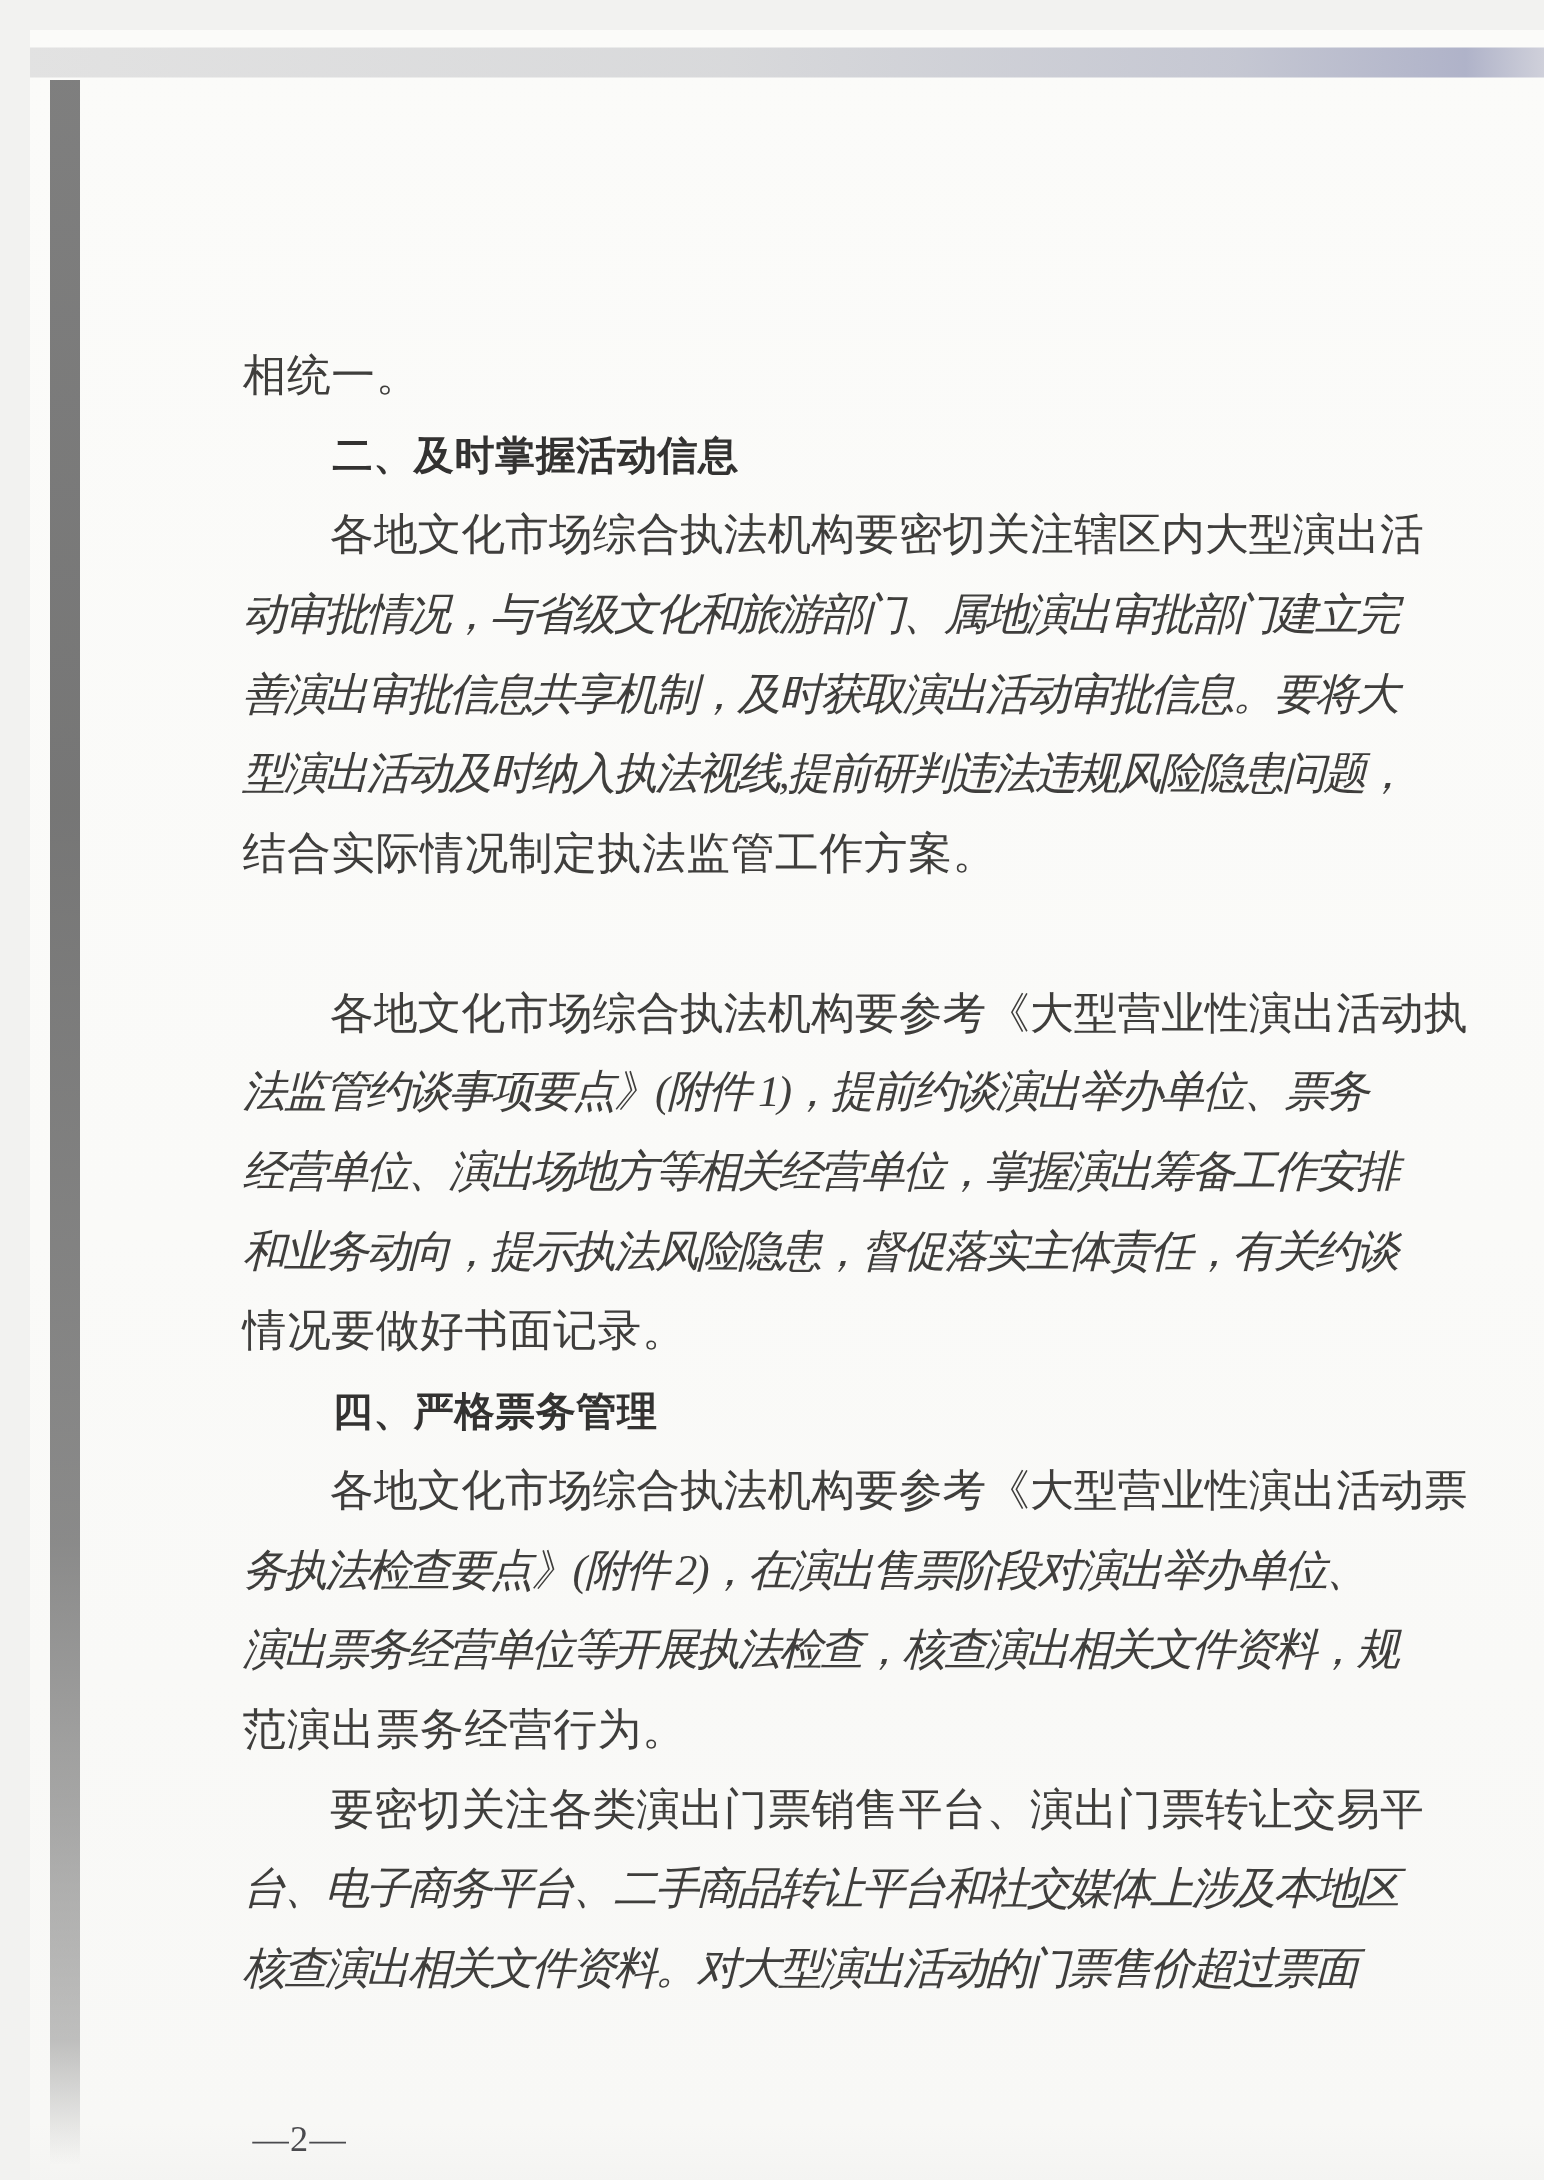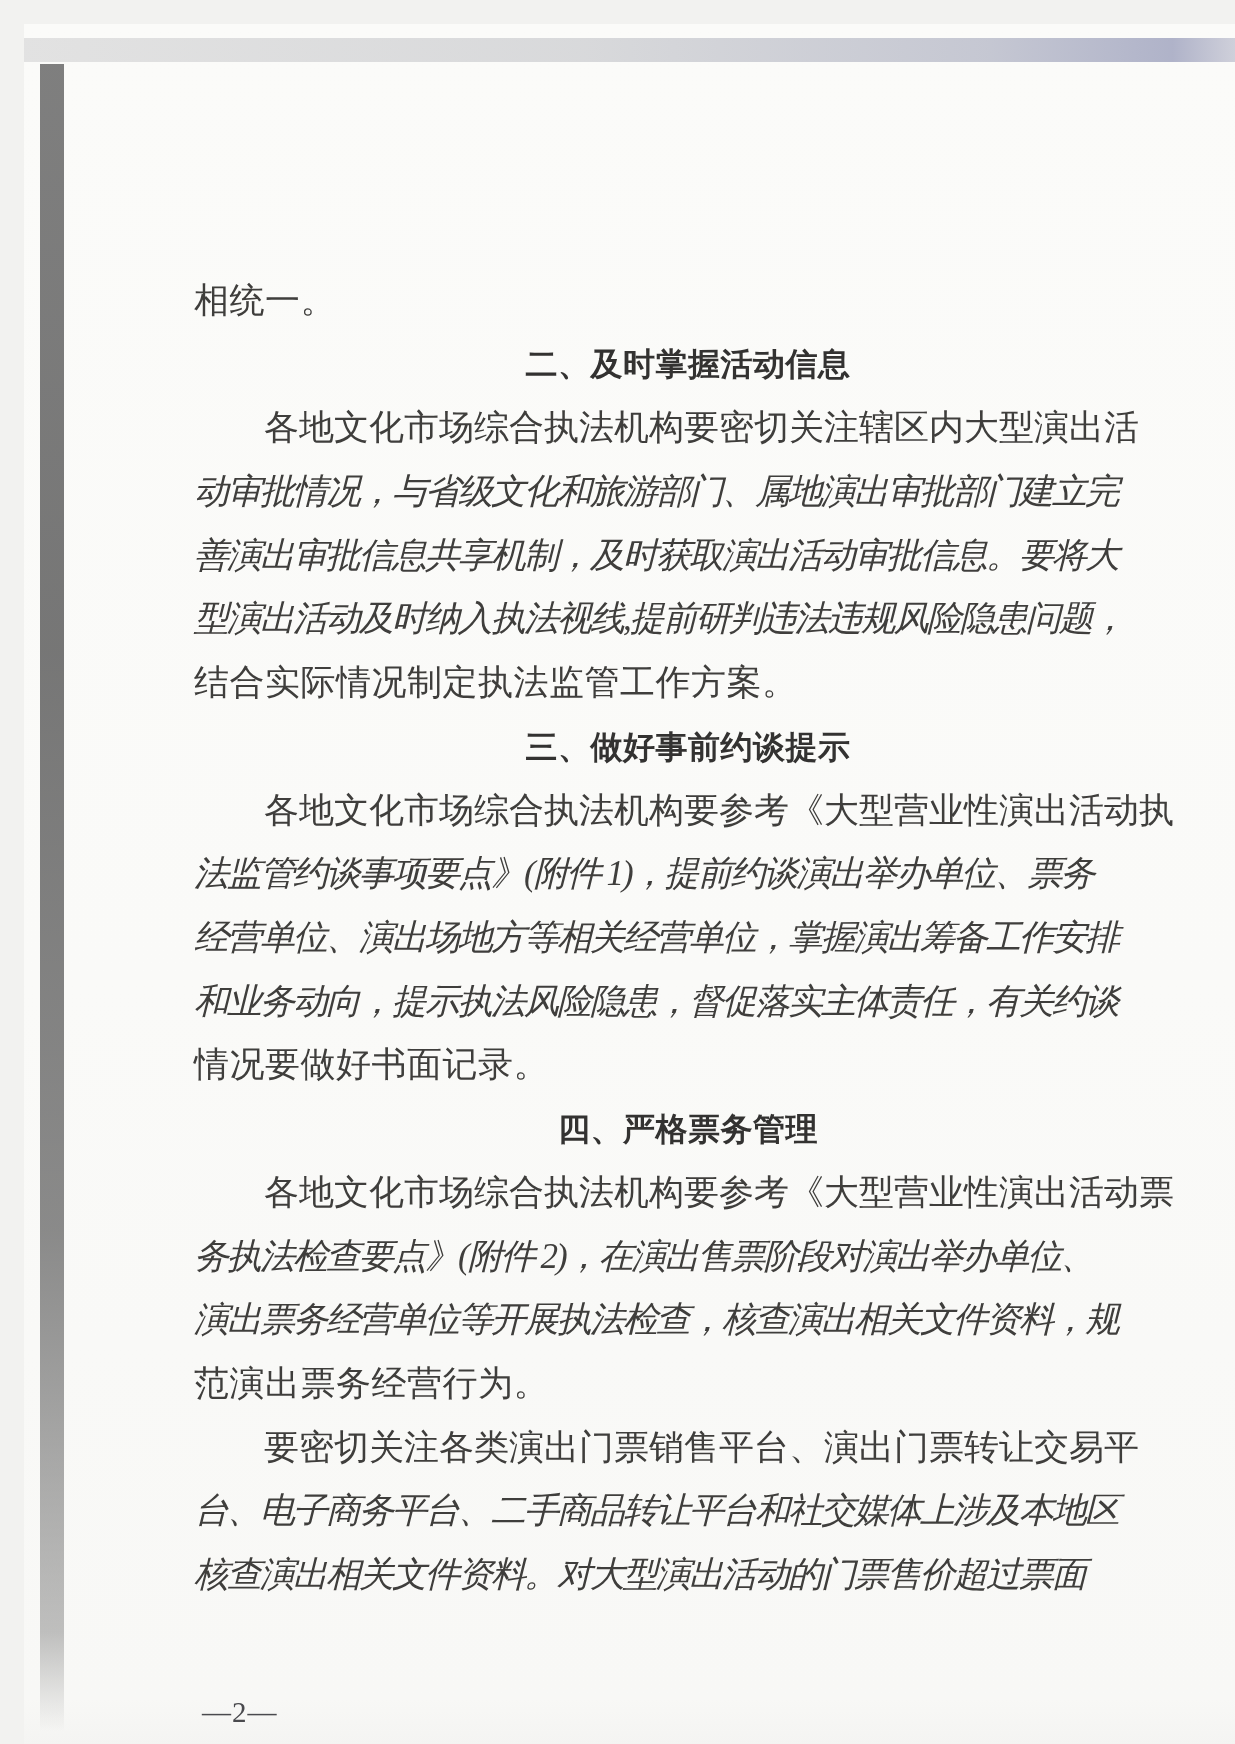--- a/index.html
+++ b/index.html
@@ -52,21 +52,20 @@
   .line.j   { letter-spacing: -2px; font-style: italic; }      
   .line.ind { text-indent: 70px; letter-spacing: 0px; text-align: right; } 
   .line.heading {
     font-family: "Liberation Sans", sans-serif;
     font-weight: 700;
     font-size: 32px;
     line-height: 42px;
     color: #333231;
     text-indent: 72px;
     letter-spacing: 0.5px;
-    text-align: center;
   }
   .page-num {
     position: absolute;
     left: 166px;
     top: 1660px;
     font-size: 29px;
     color: #4a4a4e;
     letter-spacing: 1px;
     font-family: "Liberation Serif", serif;
   }
@@ -80,21 +79,20 @@
   <div class="scan-left"></div>
   <div class="scan-bottom"></div>
 
   <div class="line" style="top:244px">相统一。</div>
   <div class="line heading" style="top:307px">二、及时掌握活动信息</div>
   <div class="line ind" style="top:371px">各地文化市场综合执法机构要密切关注辖区内大型演出活</div>
   <div class="line j" style="top:435px">动审批情况，与省级文化和旅游部门、属地演出审批部门建立完</div>
   <div class="line j" style="top:499px">善演出审批信息共享机制，及时获取演出活动审批信息。要将大</div>
   <div class="line j" style="top:562px">型演出活动及时纳入执法视线,提前研判违法违规风险隐患问题，</div>
   <div class="line" style="top:626px">结合实际情况制定执法监管工作方案。</div>
-  <div class="line heading" style="top:690px">三、做好事前约谈提示</div>
   <div class="line ind" style="top:754px">各地文化市场综合执法机构要参考《大型营业性演出活动执</div>
   <div class="line j" style="top:817px">法监管约谈事项要点》(附件 1)，提前约谈演出举办单位、票务</div>
   <div class="line j" style="top:881px">经营单位、演出场地方等相关经营单位，掌握演出筹备工作安排</div>
   <div class="line j" style="top:945px">和业务动向，提示执法风险隐患，督促落实主体责任，有关约谈</div>
   <div class="line" style="top:1008px">情况要做好书面记录。</div>
   <div class="line heading" style="top:1072px">四、严格票务管理</div>
   <div class="line ind" style="top:1136px">各地文化市场综合执法机构要参考《大型营业性演出活动票</div>
   <div class="line j" style="top:1200px">务执法检查要点》(附件 2)，在演出售票阶段对演出举办单位、</div>
   <div class="line j" style="top:1263px">演出票务经营单位等开展执法检查，核查演出相关文件资料，规</div>
   <div class="line" style="top:1327px">范演出票务经营行为。</div>

